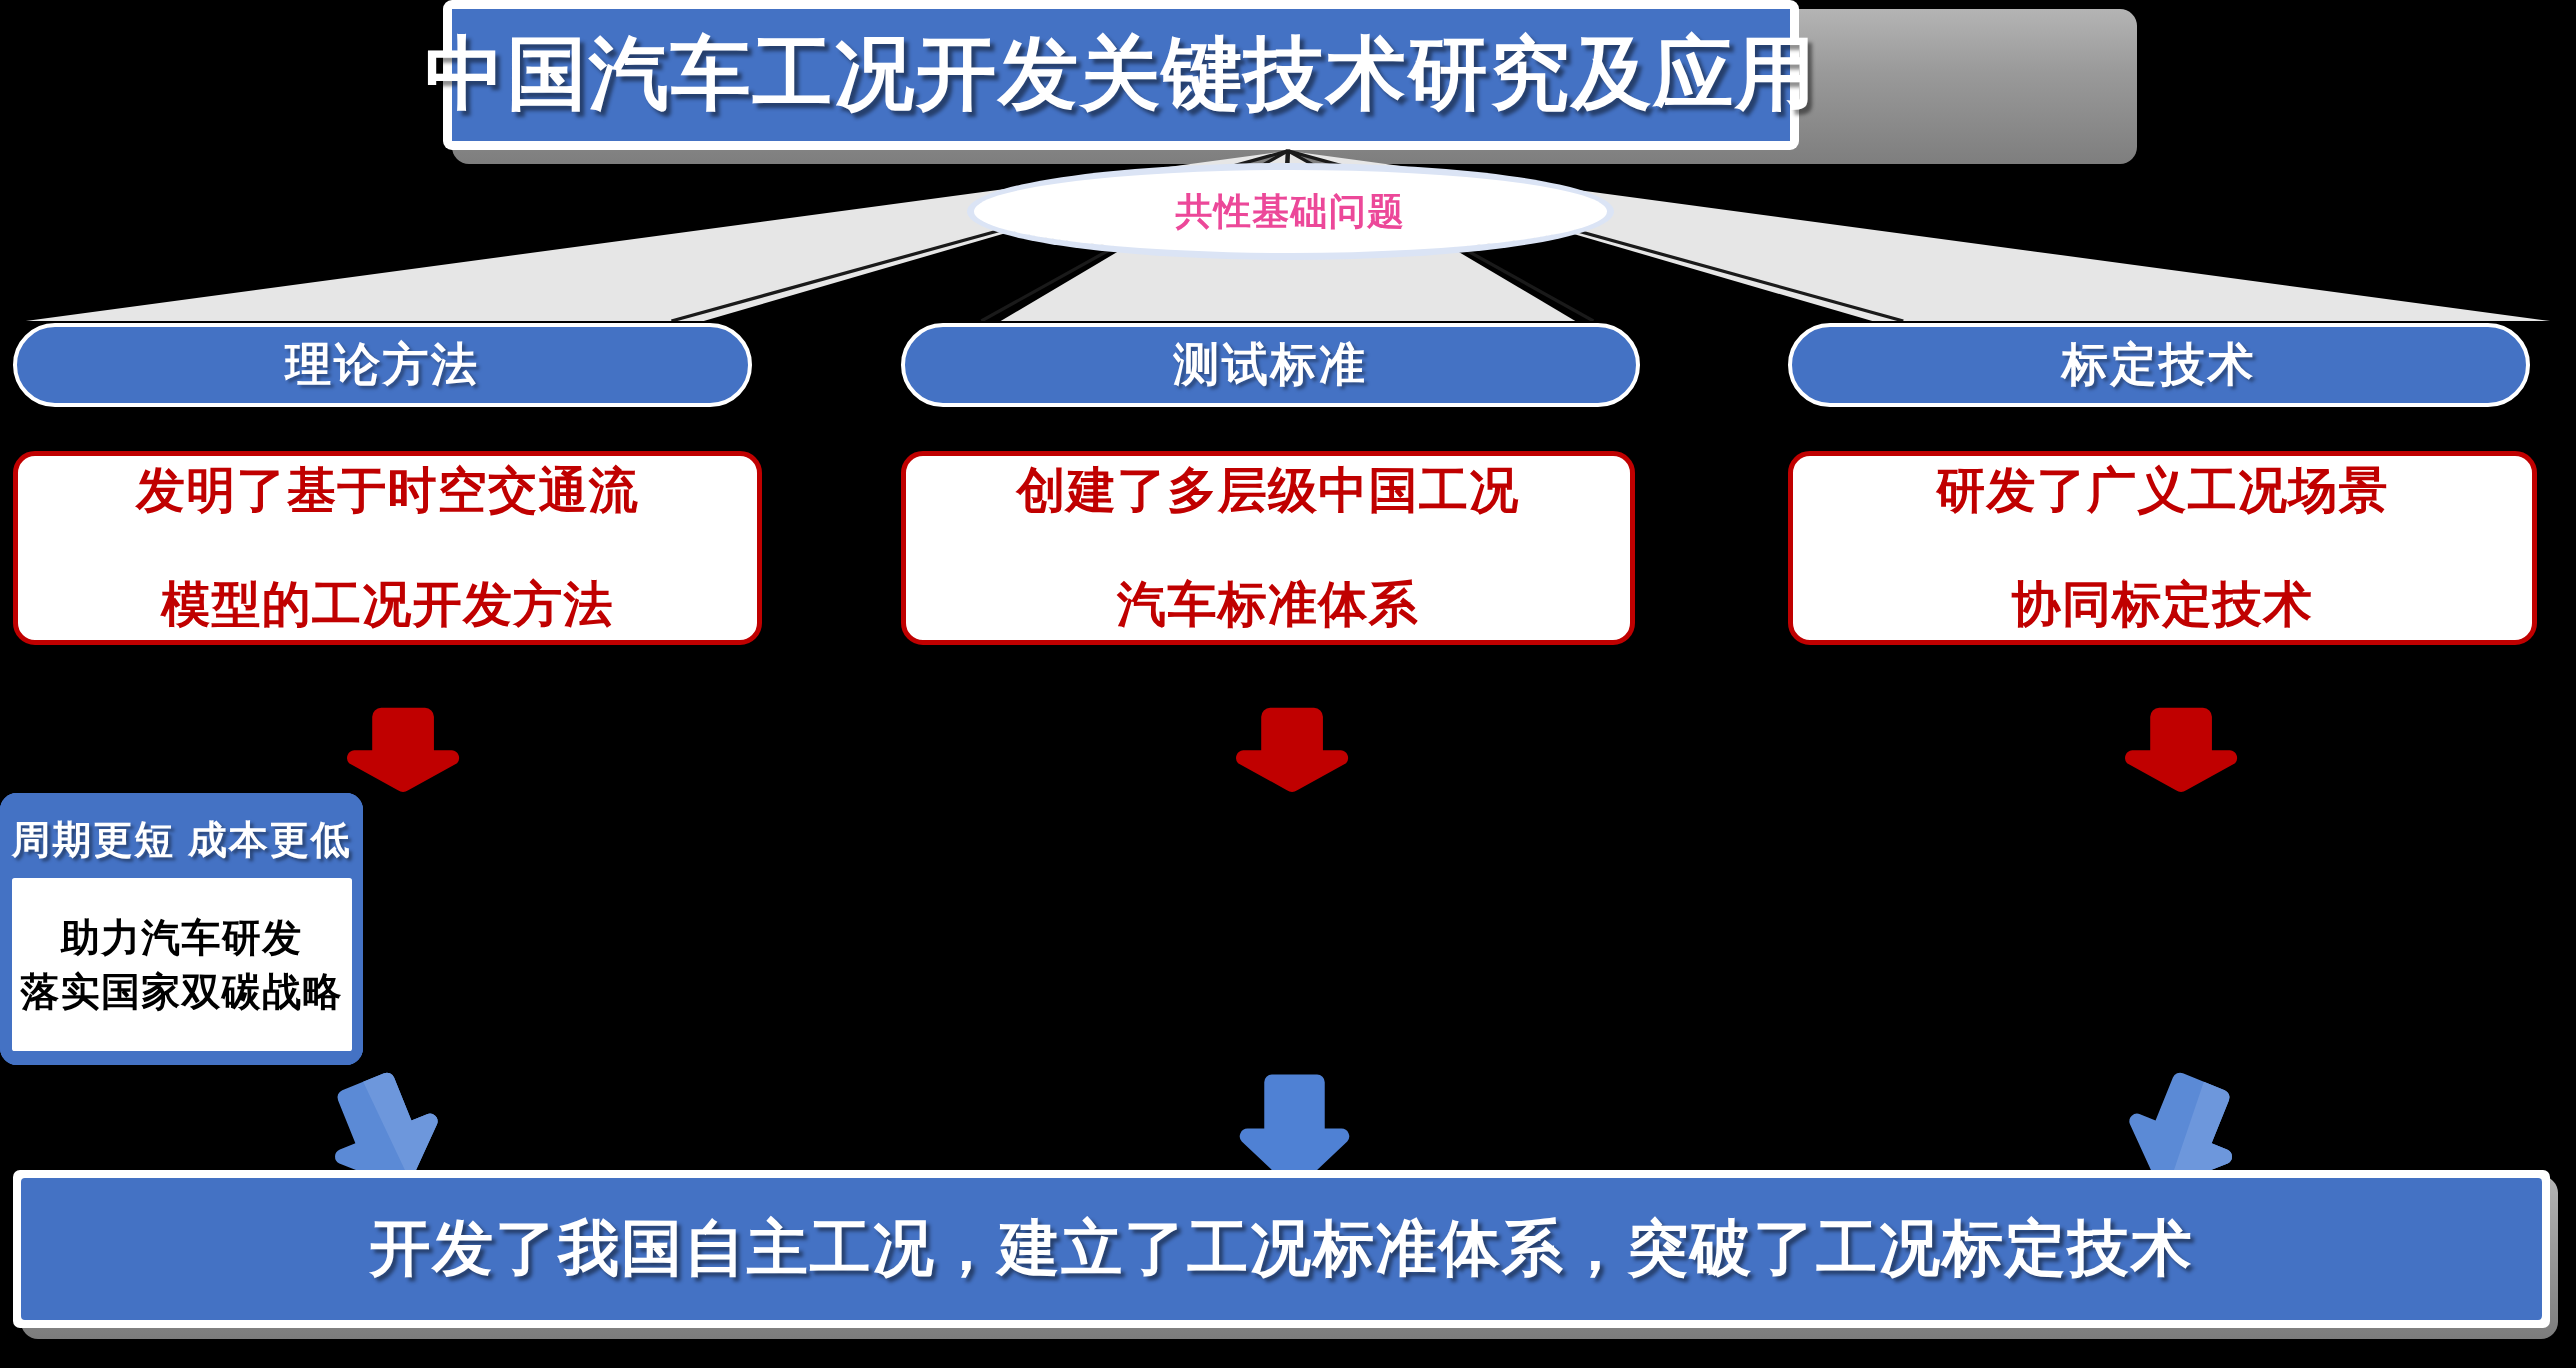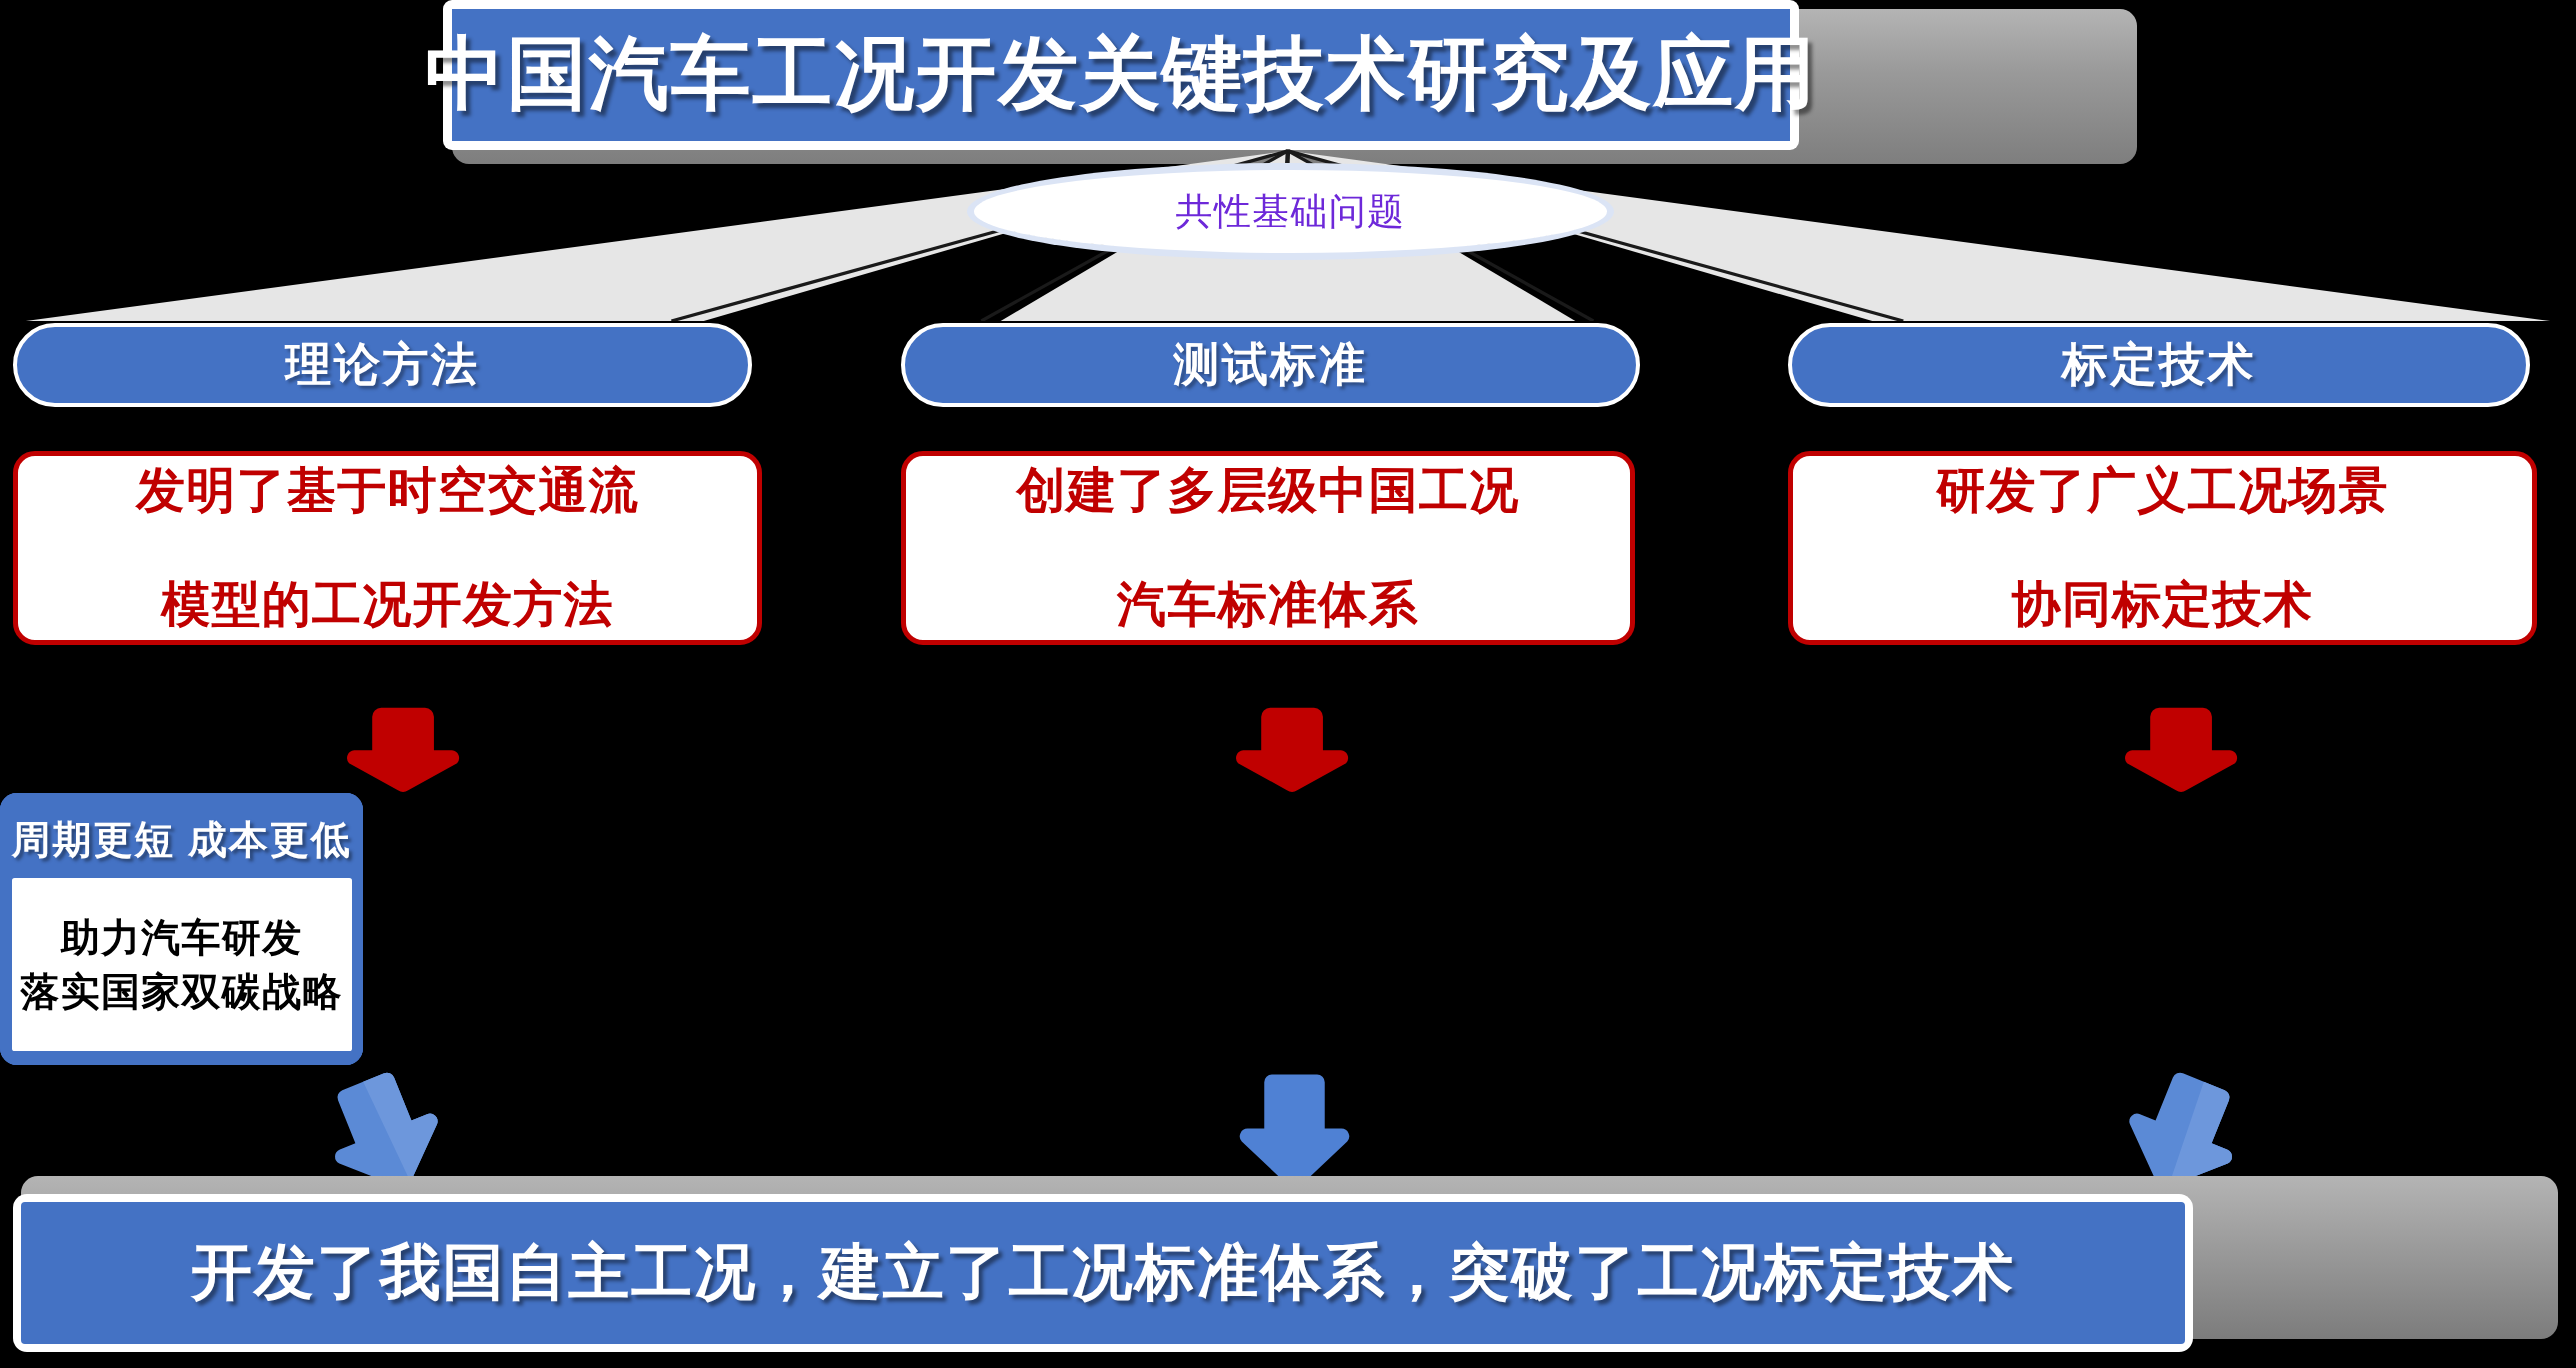--- a/index.html
+++ b/index.html
@@ -30,21 +30,21 @@
   #fan{position:absolute;left:0;top:147px;width:2576px;height:174px;}
 
   
   #core-ellipse{
     position:absolute;left:974px;top:170px;width:633px;height:83px;
     background:#ffffff;border-radius:50%;
     box-shadow:0 0 0 7px #dbe4f5;
     display:flex;align-items:center;justify-content:center;
   }
   #core-ellipse span{
-    color:#6d28d9;font-size:37px;font-weight:normal;letter-spacing:1.3px;white-space:nowrap;
+    color:#ec4899;font-size:37px;font-weight:bold;letter-spacing:1.3px;white-space:nowrap;
   }
 
   
   .col{position:absolute;top:323px;width:775px;}
   #col0{left:13px;}
   #col1{left:901px;}
   #col2{left:1788px;}
 
   .pill{
     height:84px;background:#4472C4;border:4.5px solid #fff;
@@ -98,22 +98,22 @@
   #ba-mid {left:1233px;top:1072px;}
   #ba-right{left:2121px;top:1075px;transform:rotate(22deg);}
 
   
   #banner-shadow{
     position:absolute;left:20.7px;top:1176px;width:2537px;height:163px;
     background:linear-gradient(180deg,#b4b4b4 0%,#9a9a9a 45%,#7c7c7c 100%);
     border-radius:17px;
   }
   #banner-box{
-    position:absolute;left:13px;top:1170px;width:2180px;height:158px;
-    background:#ffffff;border-radius:14px;box-sizing:border-box;padding:8.4px;margin-top:24px;
+    position:absolute;left:13px;top:1170px;width:2537px;height:158px;
+    background:#ffffff;border-radius:7px;box-sizing:border-box;padding:8.4px;
   }
   #banner-inner{
     width:100%;height:100%;background:#4472C4;border-radius:3.9px;
     display:flex;align-items:center;justify-content:center;
   }
   #banner-text{
     color:#fff;font-size:61px;font-weight:bold;letter-spacing:1.9px;
     text-shadow:3.9px 3.9px 3.9px rgba(0,0,0,.45);white-space:nowrap;
   }
 </style>

